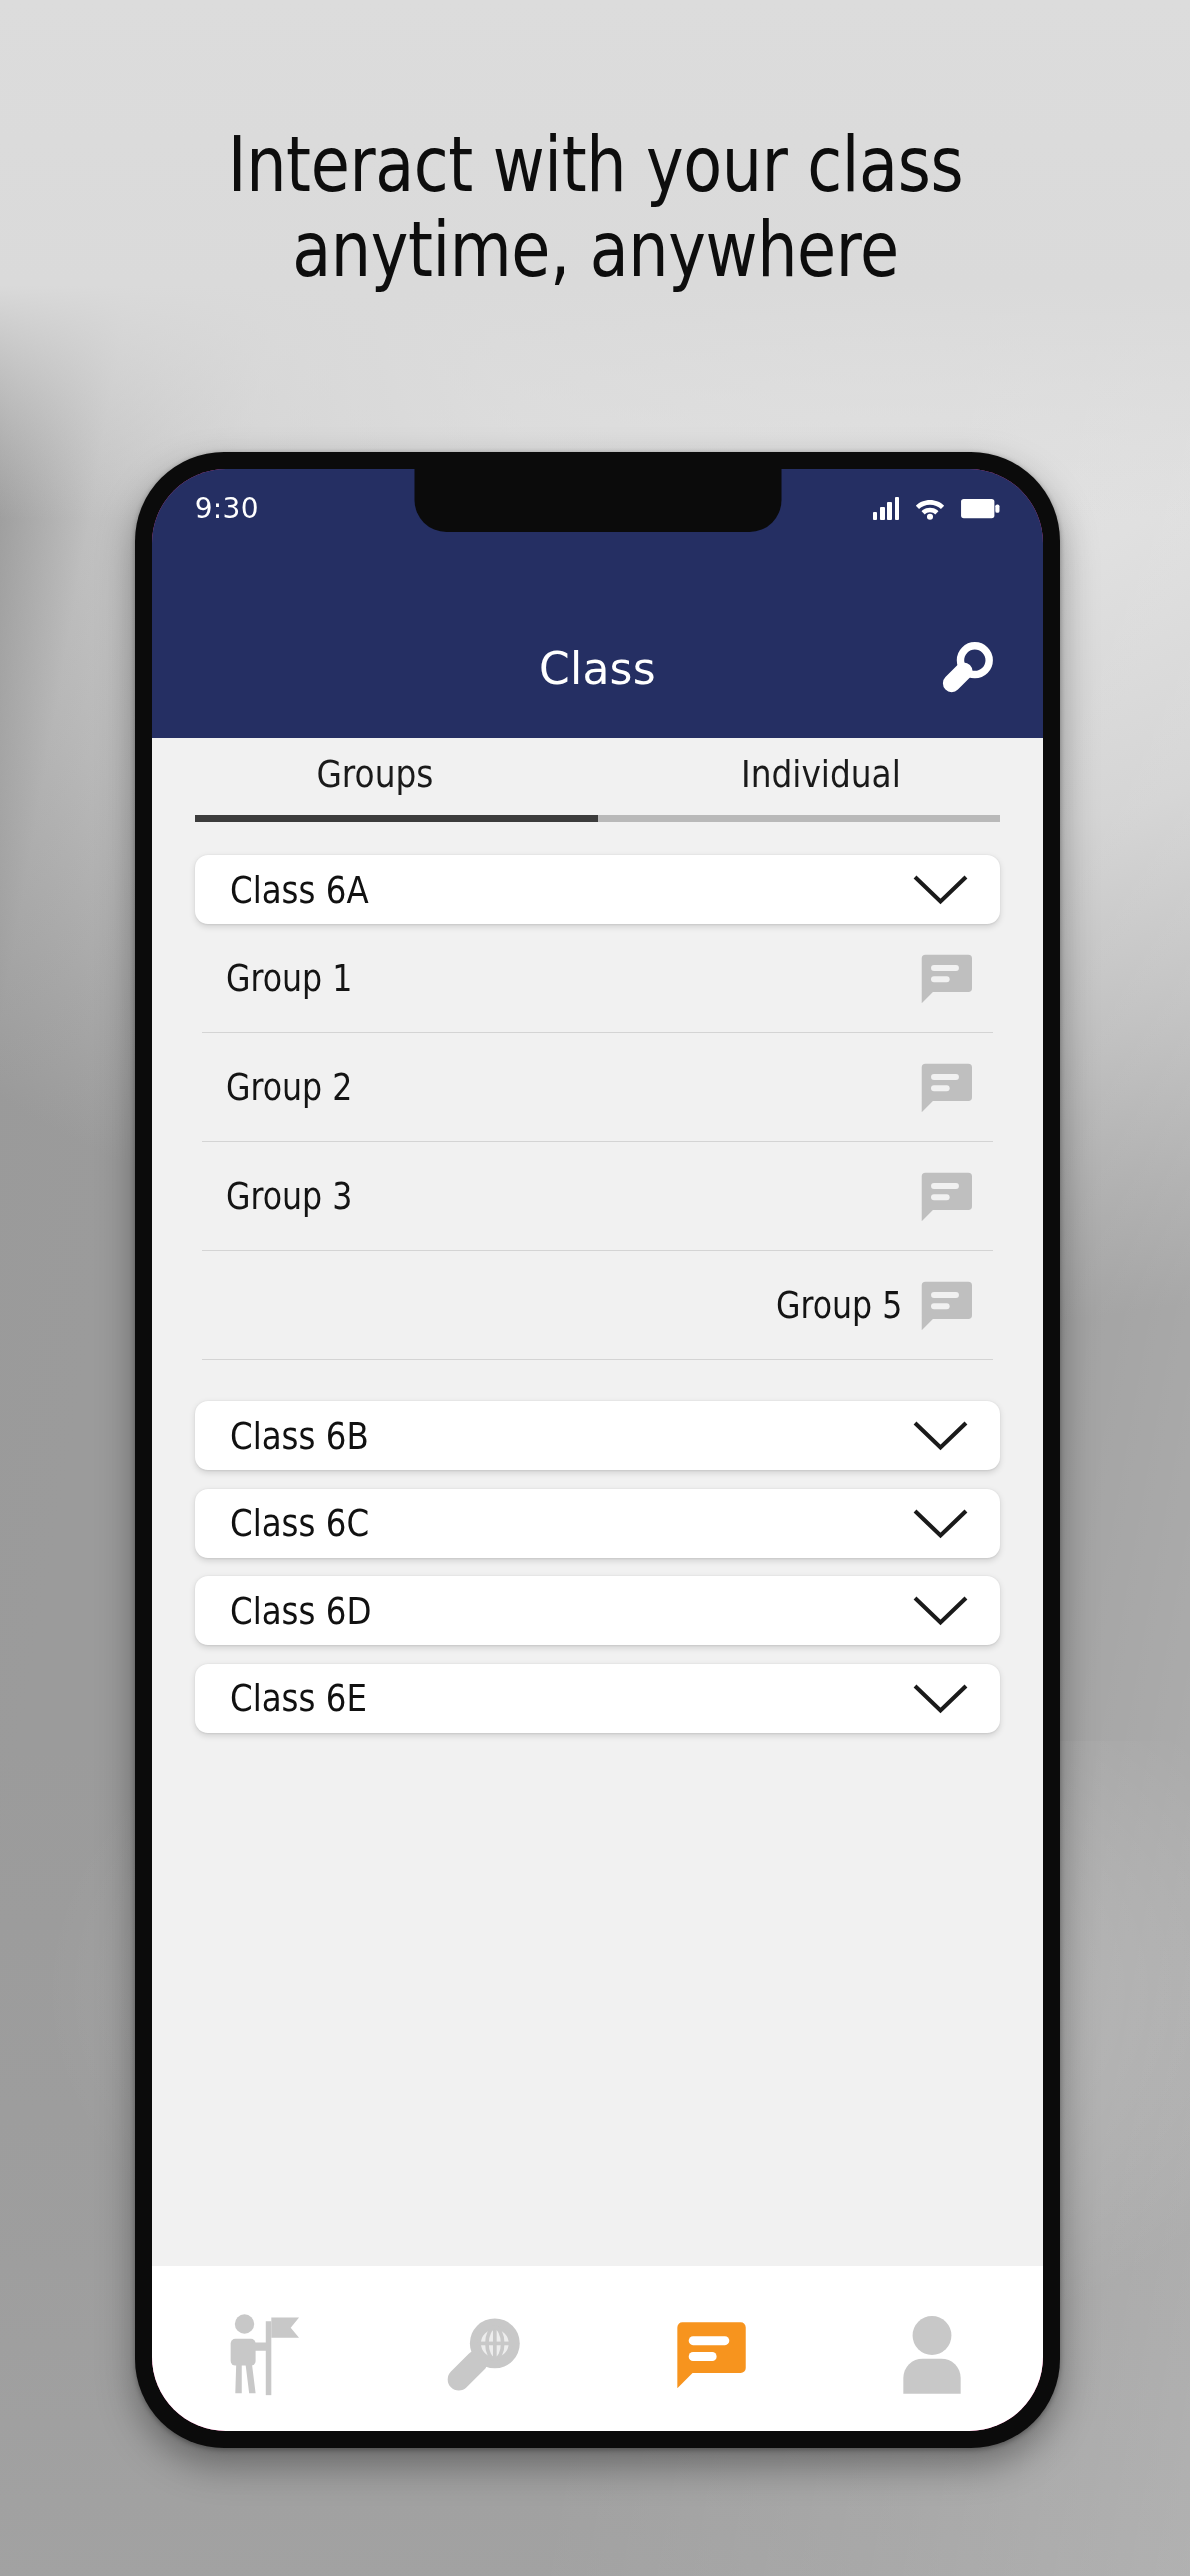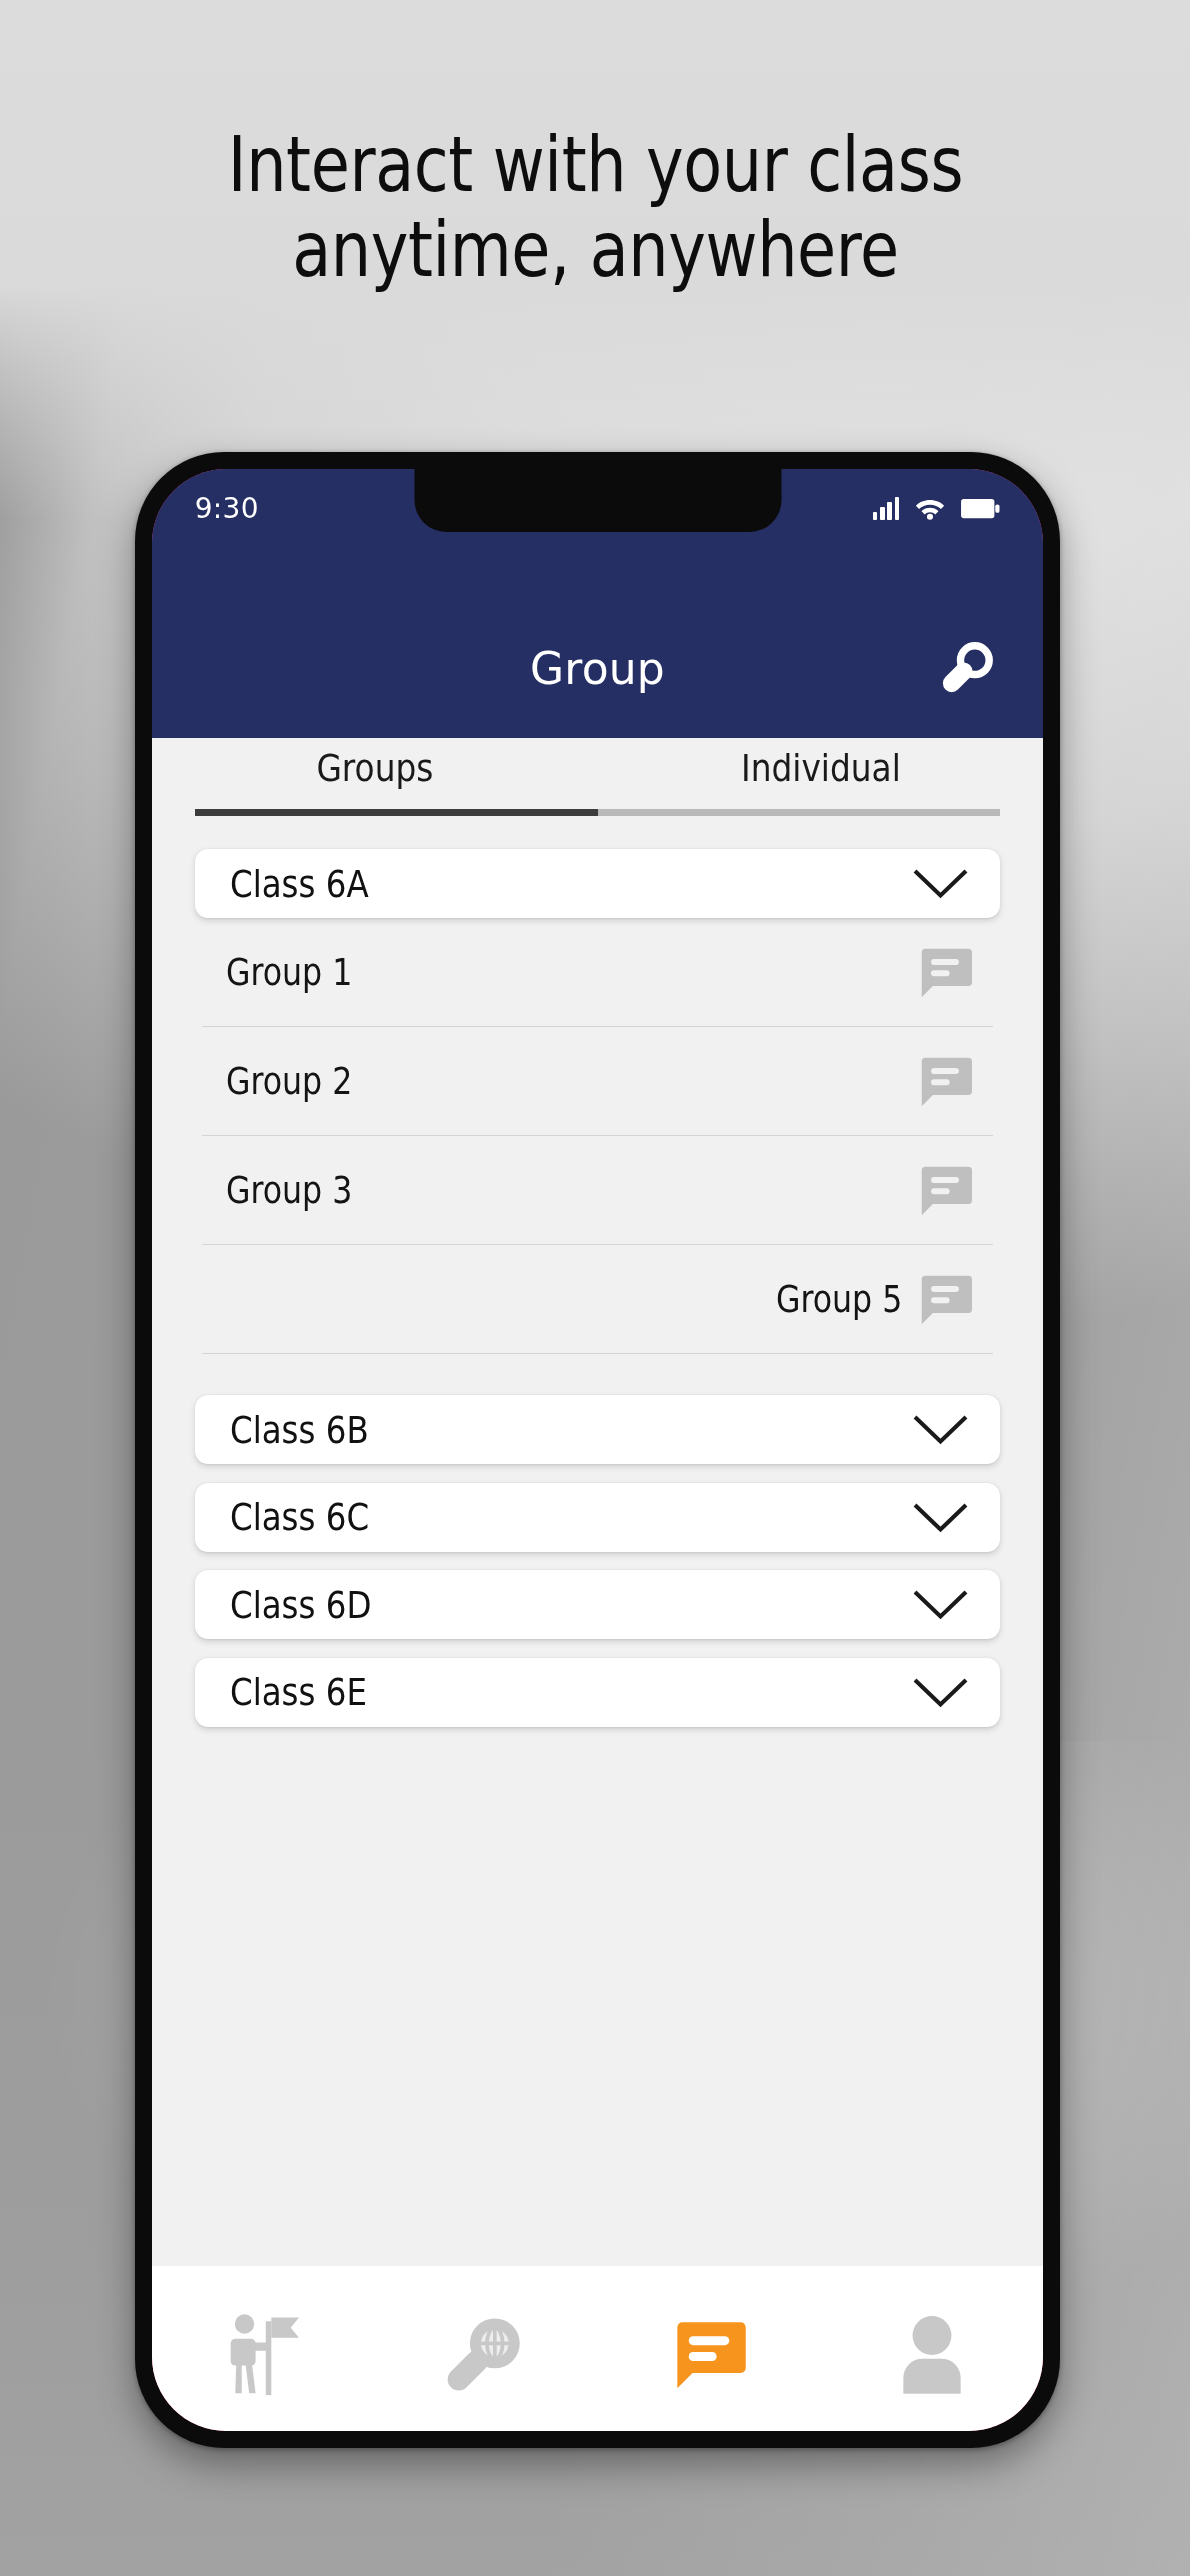--- a/index.html
+++ b/index.html
@@ -106,21 +106,21 @@
     letter-spacing:0.2px;
     font-family:"DejaVu Sans","Liberation Sans",sans-serif;
   }
   #search-btn {
     position:absolute; right:41px; top:50%; transform:translateY(-50%);
     width:72px; height:72px;
     display:flex; align-items:center; justify-content:center;
   }
 
   
-  #tabs { flex:0 0 auto; background:#f1f1f1; padding-top:3px; }
+  #tabs { flex:0 0 auto; background:#f1f1f1; padding-top:9px; }
   #tabs-row { display:flex; }
   .tab {
     flex:1; text-align:center;
     font-size:38px; color:#1a1a1a;
     font-family:"DejaVu Sans Condensed","Liberation Sans",sans-serif;
     padding:5.6px 0 18.5px;
     transform:scaleX(0.96);
   }
   #tabs-underline { display:flex; margin:0 43px; height:7.4px; }
   #tabs-underline span { display:block; height:100%; }
@@ -220,21 +220,21 @@
           <span>
             <svg width="39" height="21.3" viewBox="0 0 42 23">
               <rect x="0" y="1" width="36" height="21" rx="3" fill="#fff"></rect>
               <rect x="37" y="7" width="4.5" height="9" rx="2" fill="#fff"></rect>
             </svg>
           </span>
         </div>
       </div>
 
       <div id="header-bar">
-        <div id="header-title">Group</div>
+        <div id="header-title">Class</div>
         <div id="search-btn">
           <span>
             <svg width="63" height="63" viewBox="0 0 68 68">
               <circle cx="43" cy="25" r="15.5" fill="none" stroke="#ffffff" stroke-width="8"></circle>
               <line x1="31" y1="37" x2="18" y2="50" stroke="#ffffff" stroke-width="19" stroke-linecap="round"></line>
             </svg>
           </span>
         </div>
       </div>
     </div>

